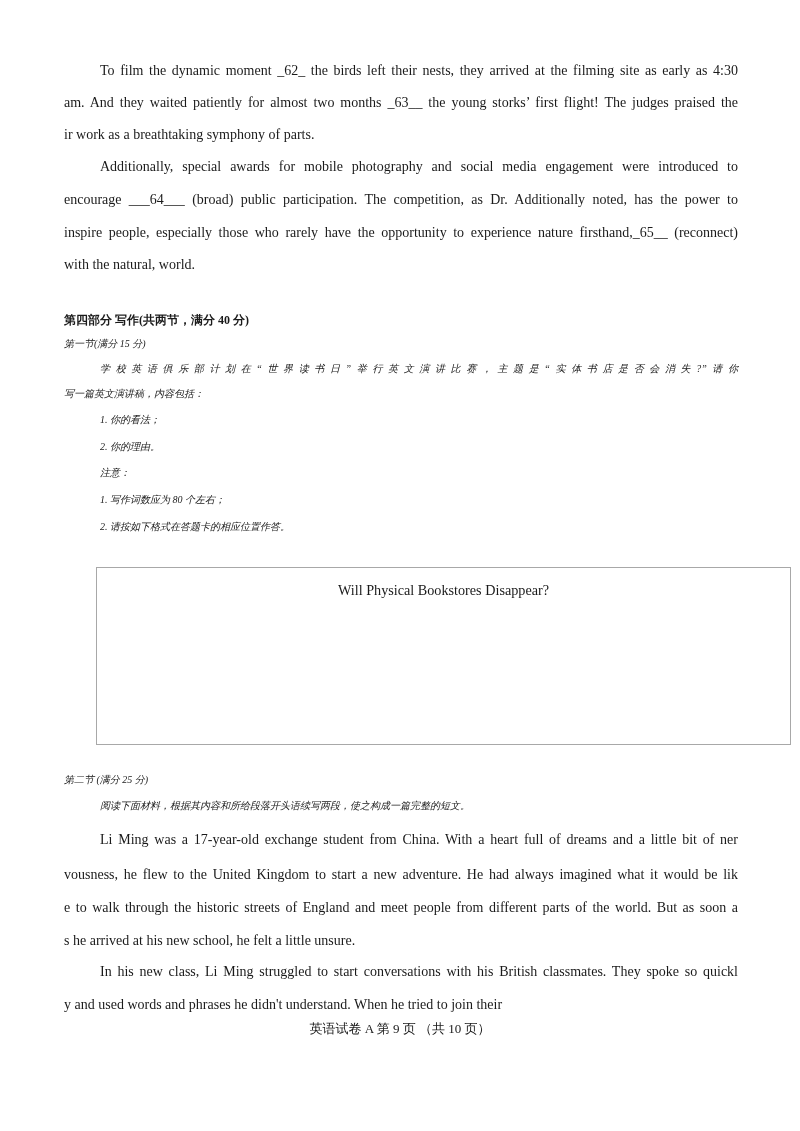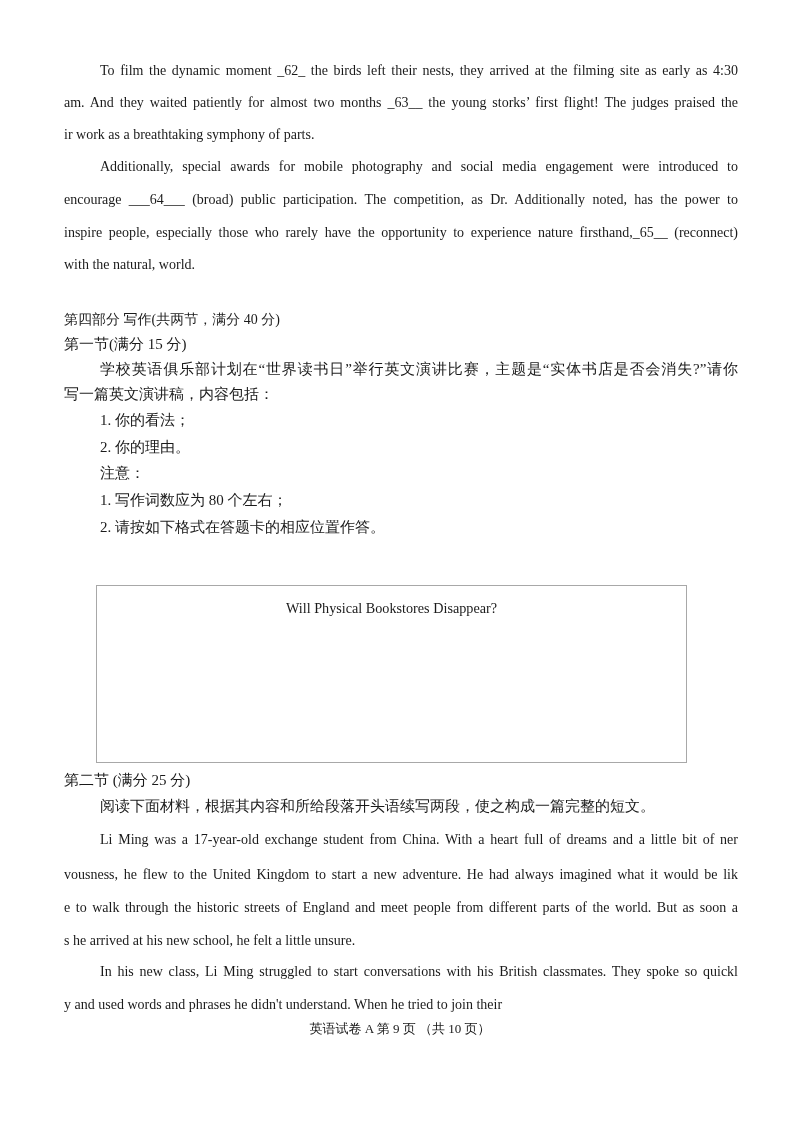--- a/index.html
+++ b/index.html
@@ -1,25 +1,25 @@
 <!DOCTYPE html>
 <html><head>
 <meta charset="utf-8">
 <style>
   html, body { margin: 0; padding: 0; background: #ffffff; }
   body { width: 800px; height: 1131px; position: relative; overflow: hidden;
          font-family: "Liberation Serif", "DejaVu Serif", serif; color: #1a1a1a; }
   .line { position: absolute; left: 64px; white-space: nowrap; font-size: 14px; line-height: 18px; }
   .indent { left: 100px; }
-  .bold-h { font-weight: normal; font-size: 14px; }
-  .cn { font-size: 15px; }
+  .bold-h { font-weight: bold; font-size: 12px; }
+  .cn { font-size: 10px; font-style: italic; }
   .sub { left: 100px; }
   .just { width: 674px; text-align: justify; text-align-last: justify; }
   .just.indent { width: 638px; }
-  .box { position: absolute; left: 96px; top: 585px; width: 591px; height: 178px;
+  .box { position: absolute; left: 96px; top: 567px; width: 695px; height: 178px;
          border: 1px solid #a8a8a8; box-sizing: border-box; }
   .box-title { position: absolute; left: 0; right: 0; top: 14px; text-align: center;
                font-size: 14.2px; }
   .footer { position: absolute; left: 0; width: 800px; top: 1020px; text-align: center; font-size: 13px; }
 </style>
 </head>
 <body>
 
 <div class="line indent just" style="top:62px;">To film the dynamic moment _62_ the birds left their nests, they arrived at the filming site as early as 4:30</div>
 <div class="line just" style="top:94px;">am. And they waited patiently for almost two months _63__ the young storks’ first flight! The judges praised the</div>

